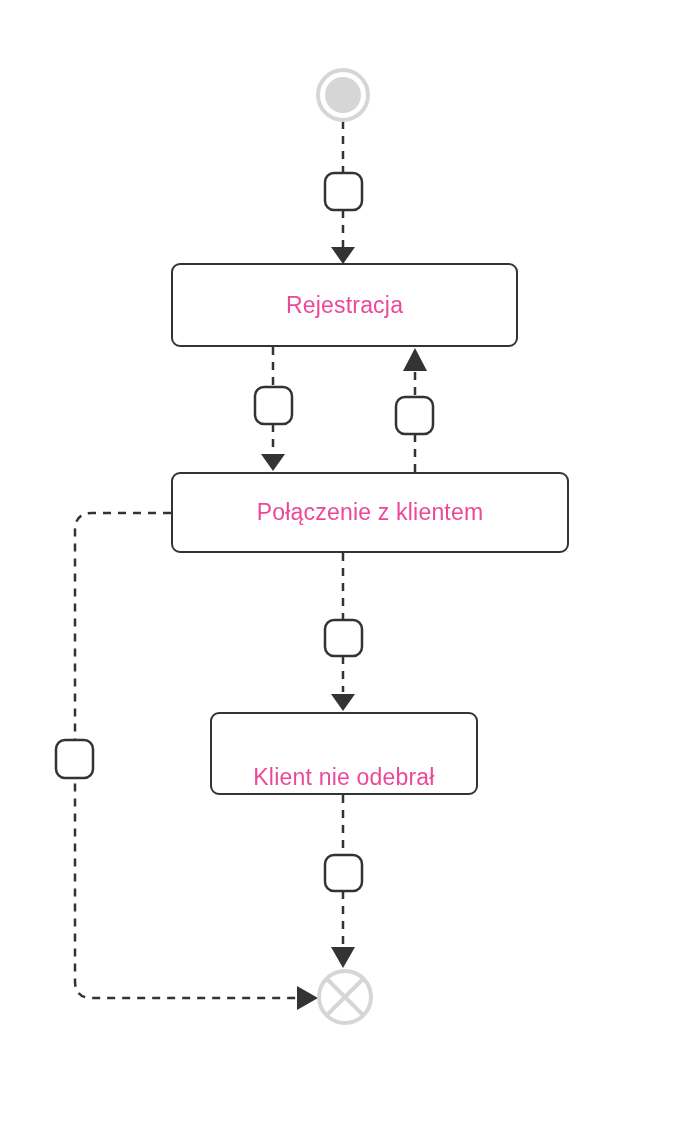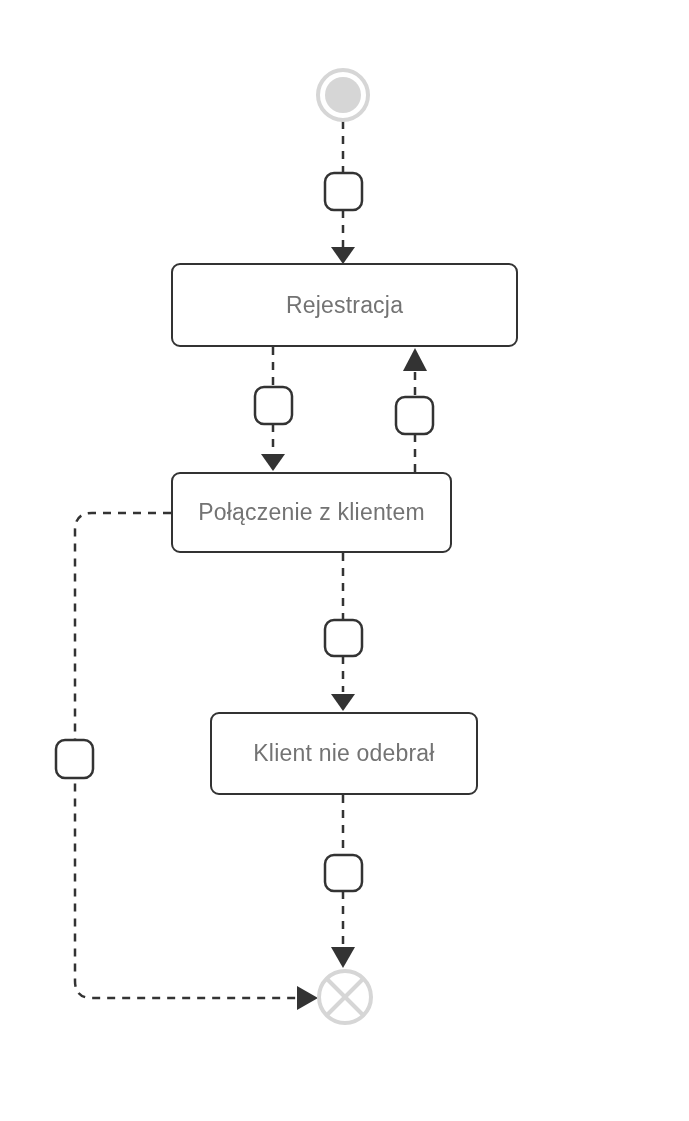--- a/index.html
+++ b/index.html
@@ -31,26 +31,26 @@
     background: #ffffff;
     border: 2.5px solid #333333;
     border-radius: 9px;
     display: flex;
     flex-direction: column;
     align-items: center;
     justify-content: center;
     text-align: center;
     font-size: 23px;
     line-height: 31px;
-    color: #737373;
+    color: #ec4899;
     letter-spacing: 0.2px;
   }
   .task-1 { left: 171px; top: 263px; width: 347px; height: 84px; }
-  .task-2 { left: 171px; top: 472px; width: 281px; height: 81px; }
-  .task-3 { left: 210px; top: 712px; width: 268px; height: 83px; }
+  .task-2 { left: 171px; top: 472px; width: 398px; height: 81px; }
+  .task-3 { left: 210px; top: 712px; width: 268px; height: 83px; justify-content: flex-end; }
 </style>
 </head>
 <body>
 
 <div class="canvas">
 
   <svg class="diagram-svg" viewBox="0 0 689 1121" xmlns="http://www.w3.org/2000/svg">
 
     <g class="flows" stroke="#333333">
       <line class="flow" x1="343" y1="121" x2="343" y2="172"></line>

